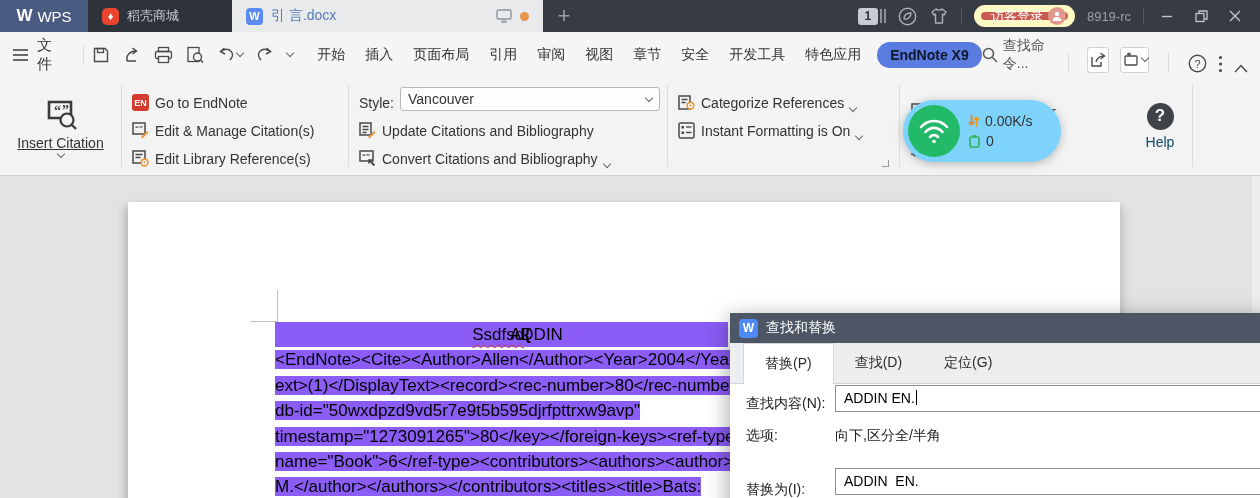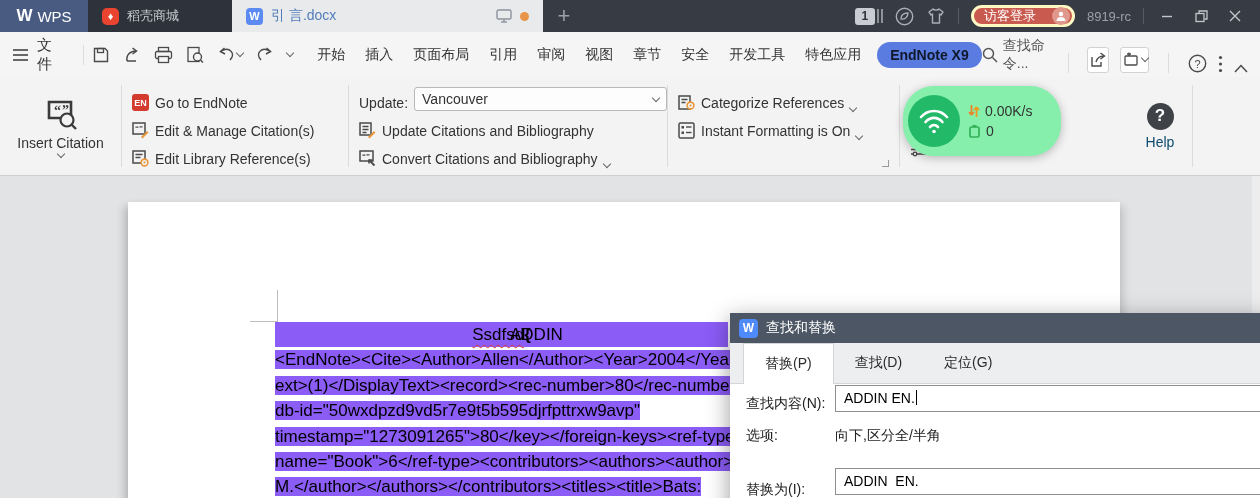--- a/index.html
+++ b/index.html
@@ -18,21 +18,21 @@
   .tab-doc .label { flex:1; }
   .dot { width:9px; height:9px; border-radius:50%; background:#e8954a; }
   .plusbtn { width:42px; display:flex; align-items:center; justify-content:center; font-size:22px; color:#9aa0a8; }
   .t-spacer { flex:1; }
   .t-right { display:flex; align-items:center; gap:12px; padding-right:14px; }
   .badge1 { display:flex; align-items:center; gap:2px; }
   .badge1 .num { width:20px; height:17px; background:#c9ccd2; border-radius:3px; color:#2f333b; font-size:12px; font-weight:bold; display:flex; align-items:center; justify-content:center; }
   .badge1 .bars { display:flex; gap:2px; }
   .badge1 .bars i { display:block; width:2px; height:14px; background:#8d929b; }
   .tdivider { width:1px; height:16px; background:#565b64; }
-  .loginpill { height:22px; border-radius:11px; background:#c95a4f; border:3px solid #fef9c3; color:#fff; font-size:13px; display:flex; align-items:center; gap:16px; padding:0 2px 0 10px; }
+  .loginpill { height:22px; border-radius:11px; background:#c95a4f; border:7px solid #fef9c3; color:#fff; font-size:13px; display:flex; align-items:center; gap:5px; padding:0 2px 0 10px; }
   .avatar { width:18px; height:18px; border-radius:50%; background:#e0988c; display:flex; align-items:center; justify-content:center; }
   .buildlbl { color:#9ba0a8; font-size:13px; }
   .winbtn { display:flex; align-items:center; justify-content:center; width:22px; height:22px; }
   .icon svg { display:block; }
 
   
   .menubar { height:45px; background:#f5f5f6; display:flex; align-items:center; padding:0 12px; font-size:14px; color:#333; }
   .hamb { margin-right:8px; }
   .filelbl { margin-right:12px; font-size:15px; }
   .mdiv { width:1px; height:20px; background:#dcdcde; margin:0 8px; }
@@ -44,36 +44,36 @@
   .entab { margin-left:6px; background:#5a7ce0; color:#0f172a; font-weight:bold; border-radius:14px; padding:5px 13px; font-size:14px; white-space:nowrap; }
   .m-right { margin-left:auto; display:flex; align-items:flex-end; gap:11px; }
   .searchbox { display:flex; align-items:center; gap:5px; color:#555; }
   .sqbtn { width:28px; height:26px; background:#fff; border:1px solid #d2d2d4; border-radius:3px; display:flex; align-items:center; justify-content:center; }
   .sqbtn.wide { width:38px; gap:2px; }
 
   
   .ribbon { height:99px; background:#f3f3f4; border-bottom:1px solid #cfd0d2; display:flex; position:relative; }
   .vsep { width:1px; background:#dcdcdd; margin:8px 0; }
   .grp1 { width:121px; display:flex; flex-direction:column; align-items:center; justify-content:center; gap:3px; }
-  .grp1 .biglabel { font-size:14px; color:#333; }
+  .grp1 .biglabel { font-size:14px; color:#333;text-decoration:underline; }
   .col { display:flex; flex-direction:column; justify-content:space-evenly; padding:6px 0 6px 10px; }
   .col .row { display:flex; align-items:flex-end; gap:6px; font-size:14px; color:#333; white-space:nowrap; height:26px; }
   .grp2 { width:226px; }
   .grp3 { width:318px; }
   .grp4 { width:231px; position:relative; }
   .grp5 { width:228px; position:relative; }
   .stylebox { display:flex; align-items:center; justify-content:space-between; width:260px; height:24px; border:1px solid #b8b8b8; border-radius:3px; background:#fdfdfd; padding:0 7px; font-size:14px; }
   .launcher { position:absolute; right:10px; bottom:8px; width:7px; height:7px; border-right:1.5px solid #999; border-bottom:1.5px solid #999; }
   .grpHelp { width:64px; display:flex; flex-direction:column; align-items:center; justify-content:center; gap:4px; }
   .helpcircle { width:27px; height:27px; border-radius:50%; background:#3f4347; color:#fff; font-weight:bold; font-size:17px; display:flex; align-items:center; justify-content:center; }
   .grpHelp .hl2 { font-size:14px; color:#0c4a6e; }
   .icon16 { width:17px; height:17px; flex:none; }
 
   
-  .netpill { position:absolute; left:903px; top:9px; width:158px; height:70px; background:#86efac; border-radius:31px; box-shadow:0 2px 10px rgba(0,0,0,0.25); z-index:10; display:flex; align-items:center; }
+  .netpill { position:absolute; left:903px; top:23px; width:158px; height:62px; background:#7dd3fc; border-radius:31px; box-shadow:0 2px 10px rgba(0,0,0,0.25); z-index:10; display:flex; align-items:center; }
   .wifibub { width:52px; height:52px; border-radius:50%; background:#22b969; margin-left:5px; display:flex; align-items:center; justify-content:center; }
   .netcol { display:flex; flex-direction:column; gap:4px; margin-left:8px; font-size:14px; color:#333; }
   .netrow { display:flex; align-items:center; gap:5px; }
 
   
   .workspace { position:relative; height:322px; background:#e2e3e5; overflow:hidden; }
   .page { position:absolute; left:128px; top:26px; width:992px; height:400px; background:#fff;
           box-shadow:-4px 4px 8px rgba(0,0,0,0.18), 4px 4px 8px rgba(0,0,0,0.12); }
   .mark-v { position:absolute; left:277px; top:114px; height:32px; border-left:1px solid #bdbdbd; }
   .mark-h { position:absolute; left:250px; top:145px; width:27px; border-top:1px solid #bdbdbd; }
@@ -332,21 +332,21 @@
               <circle cx="12.5" cy="12.5" r="3.4" fill="#f3f3f4" stroke="#e8973a" stroke-width="1.6"></circle>
               <circle cx="12.5" cy="12.5" r="1.1" fill="#e8973a"></circle>
             </svg>
         </span>
         <span>Edit Library Reference(s)</span>
       </div>
     </div>
     <div class="vsep"></div>
     <div class="col grp3">
       <div class="row">
-        <span>Update:</span>
+        <span>Style:</span>
         <div class="stylebox">
           <span>Vancouver</span>
           <span class="chev"></span>
         </div>
       </div>
       <div class="row">
         <span class="icon icon16">
           <svg width="17" height="17" viewBox="0 0 17 17">
               <rect x="1" y="1" width="11" height="12" fill="none" stroke="#4a4a4a" stroke-width="1.5"></rect>
               <path d="M3.5 4.5 h6 M3.5 7.5 h6 M3.5 10.5 h4" stroke="#4a4a4a" stroke-width="1.3"></path>

